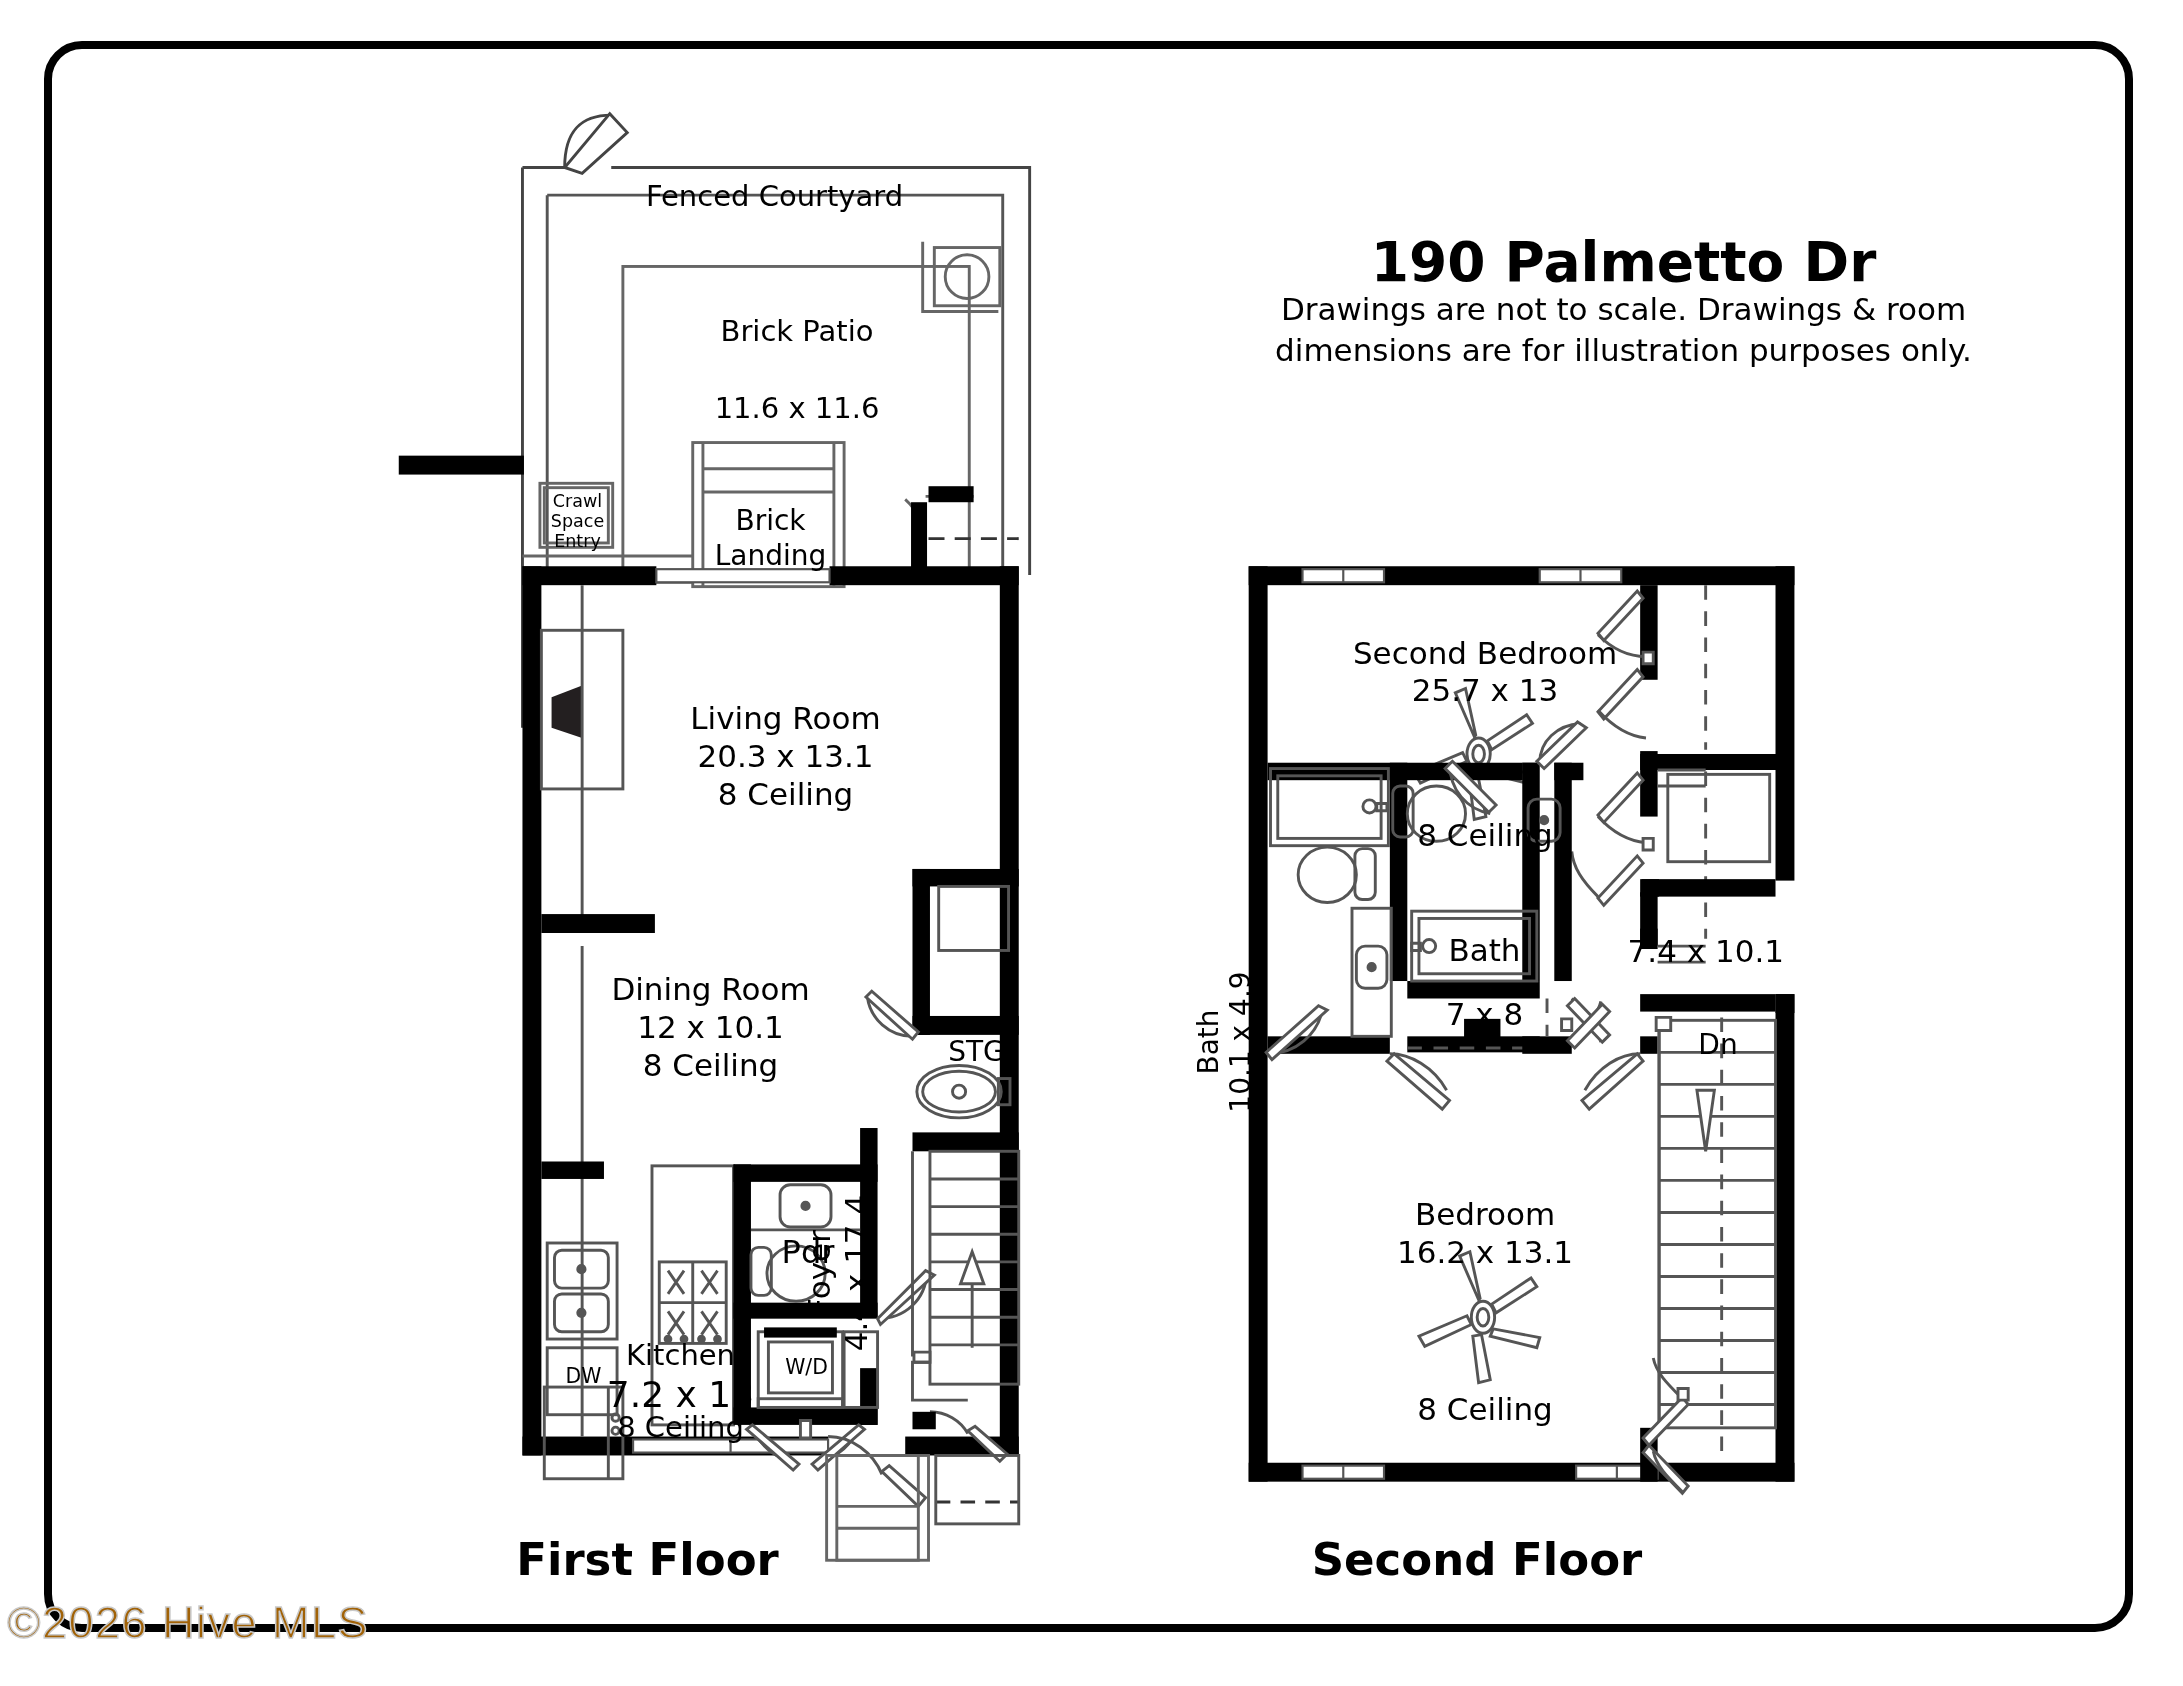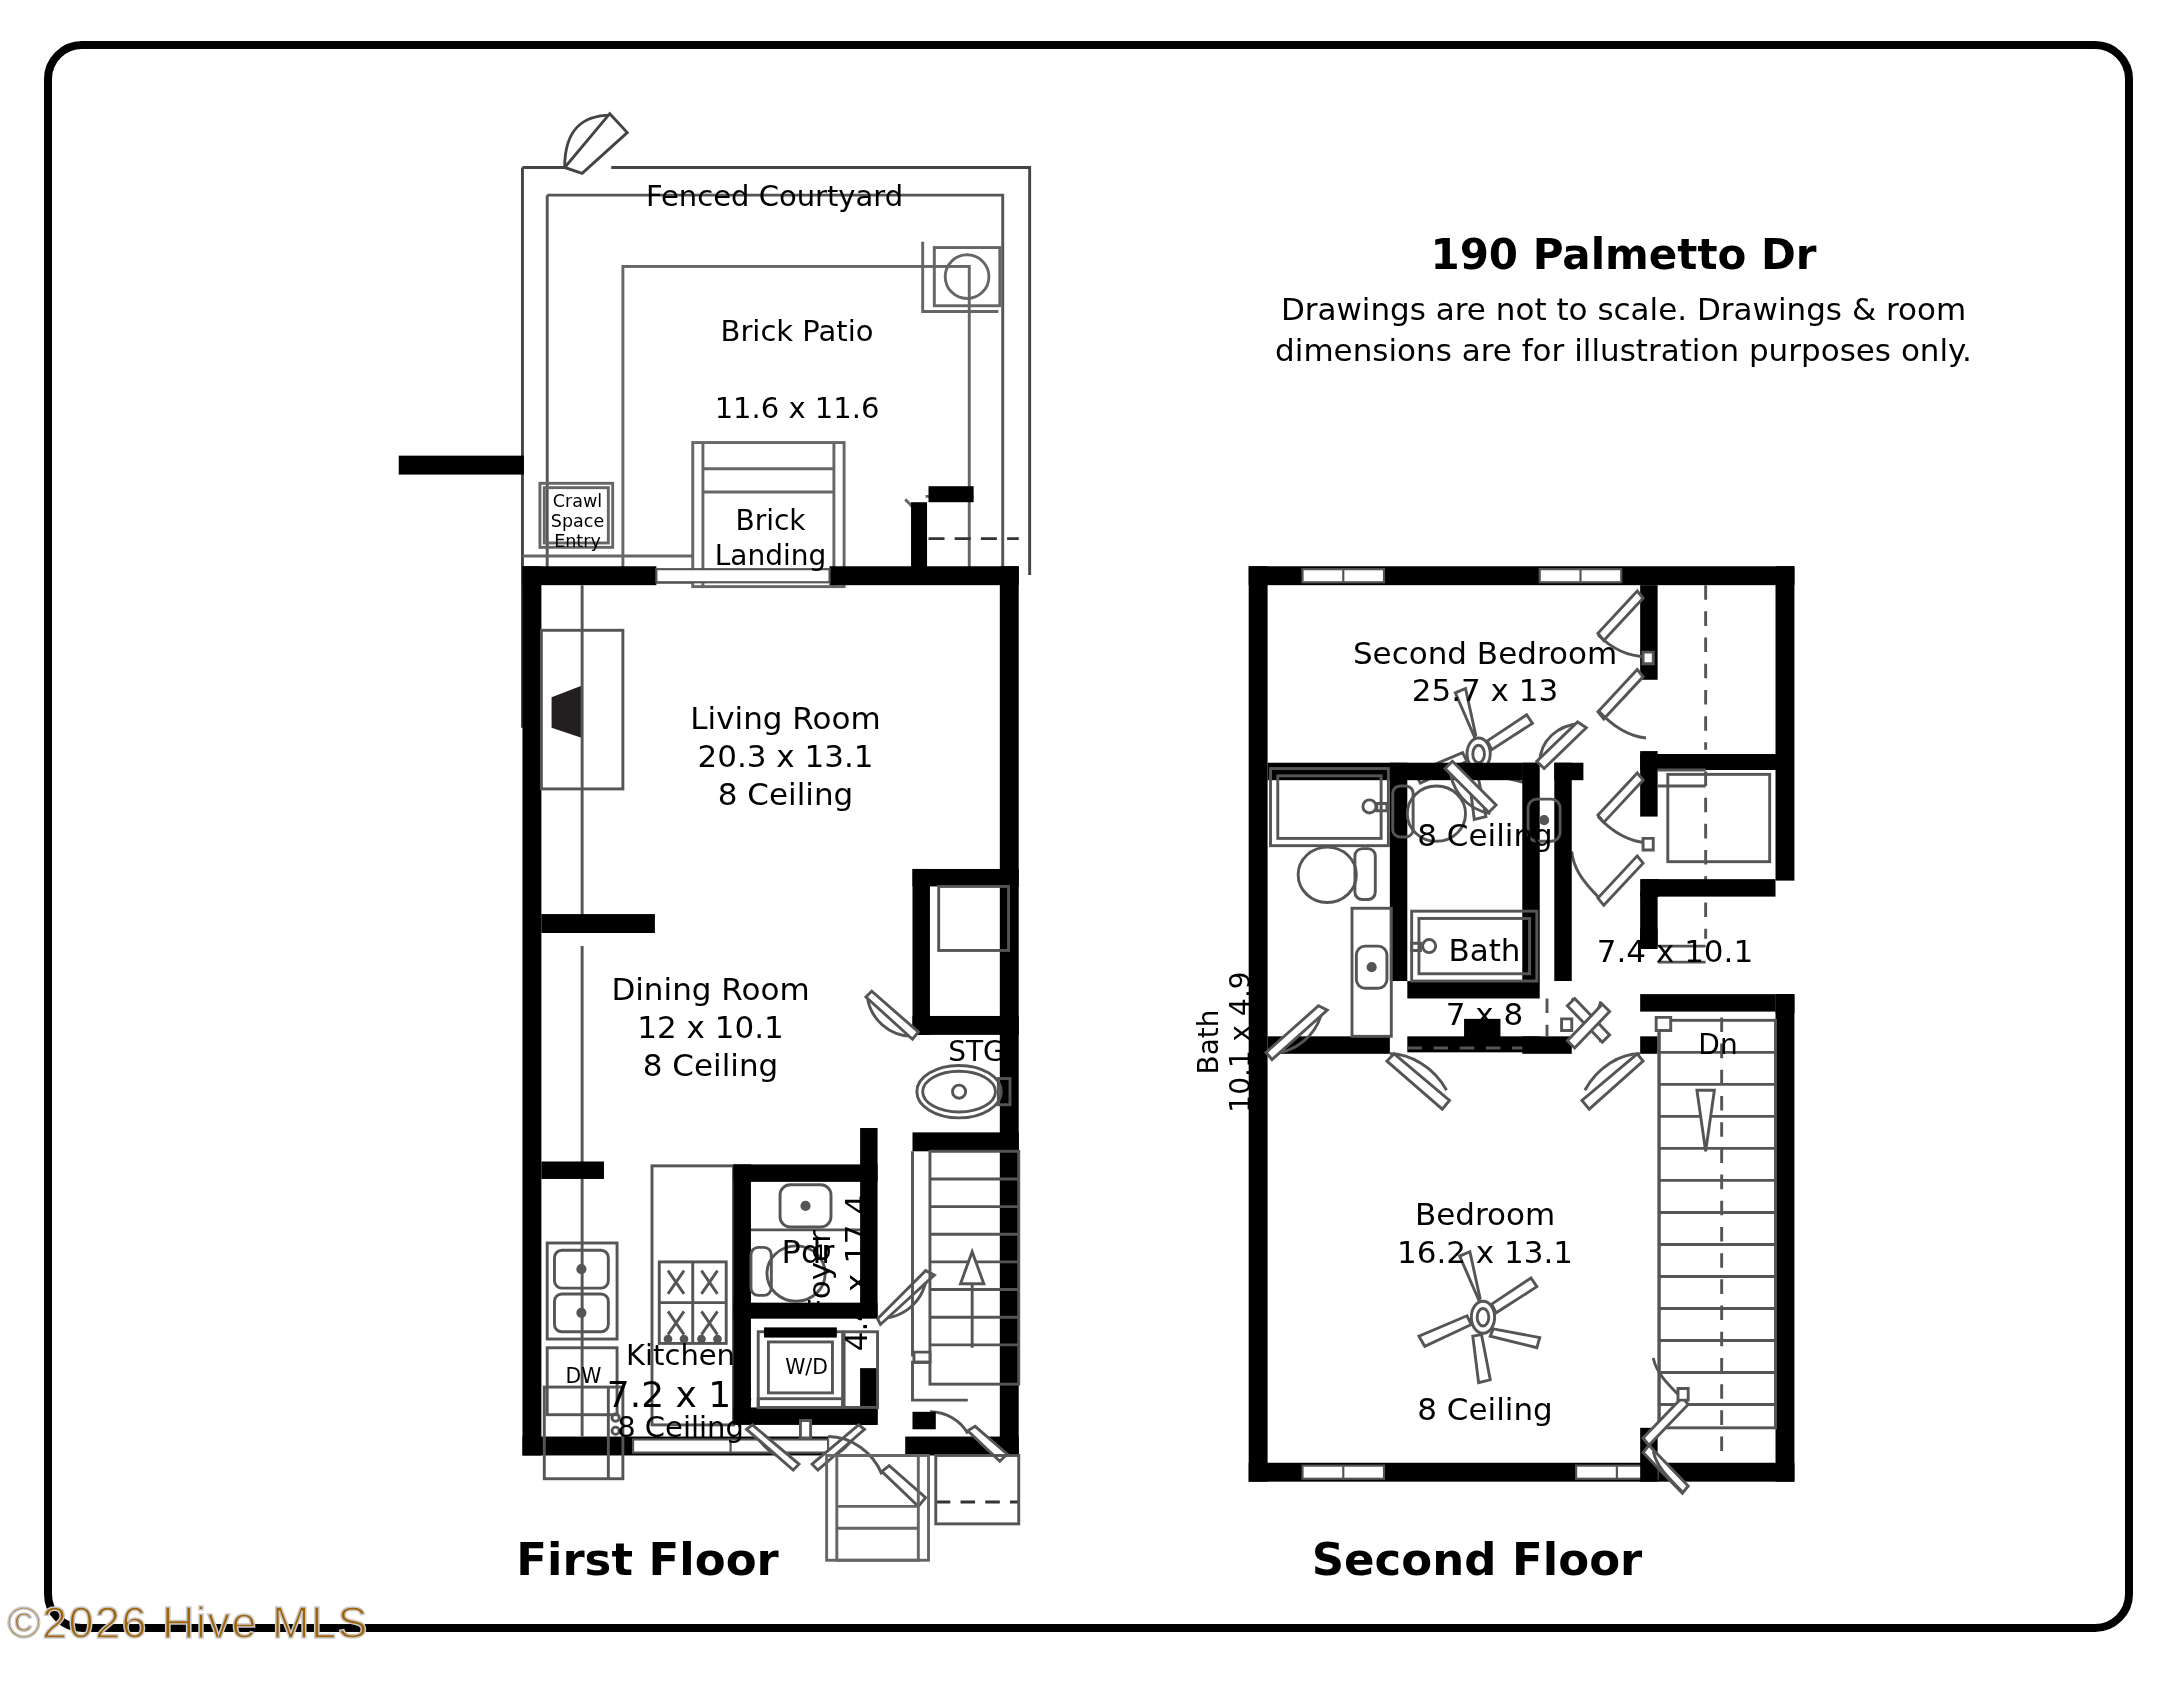--- a/index.html
+++ b/index.html
@@ -460,21 +460,21 @@
         <path d="M2258,1976 L2312,1920 L2320,1930 L2266,1986 Z" fill="#fff"></path>
         <path d="M2312,1922 C2290,1900 2276,1886 2272,1866"></path>
         <path d="M2306,1908 L2320,1908 L2320,1924 L2306,1924 Z" fill="#fff"></path>
         <path d="M2258,1996 L2312,2052 L2320,2042 L2266,1986 Z" fill="#fff"></path>
         <path d="M2312,2050 C2290,2028 2276,2014 2272,1994"></path>
       </g>
 
     </g>
   </svg>
 
-  <div class="lbl title" style="left:1194px;top:230px;width:859px;font-size:42px;text-align:center;">190 Palmetto Dr</div>
+  <div class="lbl title" style="left:1194px;top:230px;width:859px;font-size:55px;text-align:center;">190 Palmetto Dr</div>
   <div class="lbl" style="left:1194px;top:332px;width:859px;font-size:31px;">dimensions are for illustration purposes only.</div>
   <div class="lbl" style="left:1194px;top:291px;width:859px;font-size:31px;">Drawings are not to scale. Drawings &amp; room</div>
 
   <div class="lbl" style="left:589px;top:179px;width:371px;font-size:29px;">Fenced Courtyard</div>
 
   <div class="lbl" style="left:655px;top:314px;width:284px;font-size:29px;">Brick Patio</div>
   <div class="lbl" style="left:655px;top:351px;width:284px;font-size:29px;margin-top:40px;">11.6 x 11.6</div>
 
   <div class="lbl" style="left:699px;top:504px;width:143px;font-size:28px;">Brick</div>
   <div class="lbl" style="left:699px;top:539px;width:143px;font-size:28px;">Landing</div>
@@ -512,21 +512,21 @@
   <div class="lbl" style="left:1325px;top:817px;width:320px;font-size:31px;">8 Ceiling</div>
 
   <div class="lbl" style="left:1419px;top:932px;width:131px;font-size:31px;">Bath</div>
   <div class="lbl" style="left:1419px;top:968px;width:131px;font-size:31px;margin-top:28px;">7 x 8</div>
 
   <div class="lbl" style="left:1192px;top:933px;width:218px;font-size:28px;
               transform:rotate(-90deg);transform-origin:109px 109px;">Bath</div>
   <div class="lbl" style="left:1224px;top:933px;width:218px;font-size:28px;
               transform:rotate(-90deg);transform-origin:109px 109px;">10.1 x 4.9</div>
 
-  <div class="lbl" style="left:1566px;top:933px;width:218px;font-size:31px;">7.4 x 10.1</div>
+  <div class="lbl" style="left:1566px;top:933px;width:218px;font-size:31px;text-align:right;">7.4 x 10.1</div>
 
   <div class="lbl" style="left:1667px;top:1028px;width:102px;font-size:28px;">Dn</div>
 
   <div class="lbl" style="left:1332px;top:1196px;width:306px;font-size:31px;">Bedroom</div>
   <div class="lbl" style="left:1332px;top:1234px;width:306px;font-size:31px;">16.2 x 13.1</div>
   <div class="lbl" style="left:1332px;top:1391px;width:306px;font-size:31px;">8 Ceiling</div>
 
   <div class="lbl title" style="left:473px;top:1533px;width:349px;font-size:45px;">First Floor</div>
   <div class="lbl title" style="left:1237px;top:1533px;width:480px;font-size:45px;">Second Floor</div>
 

